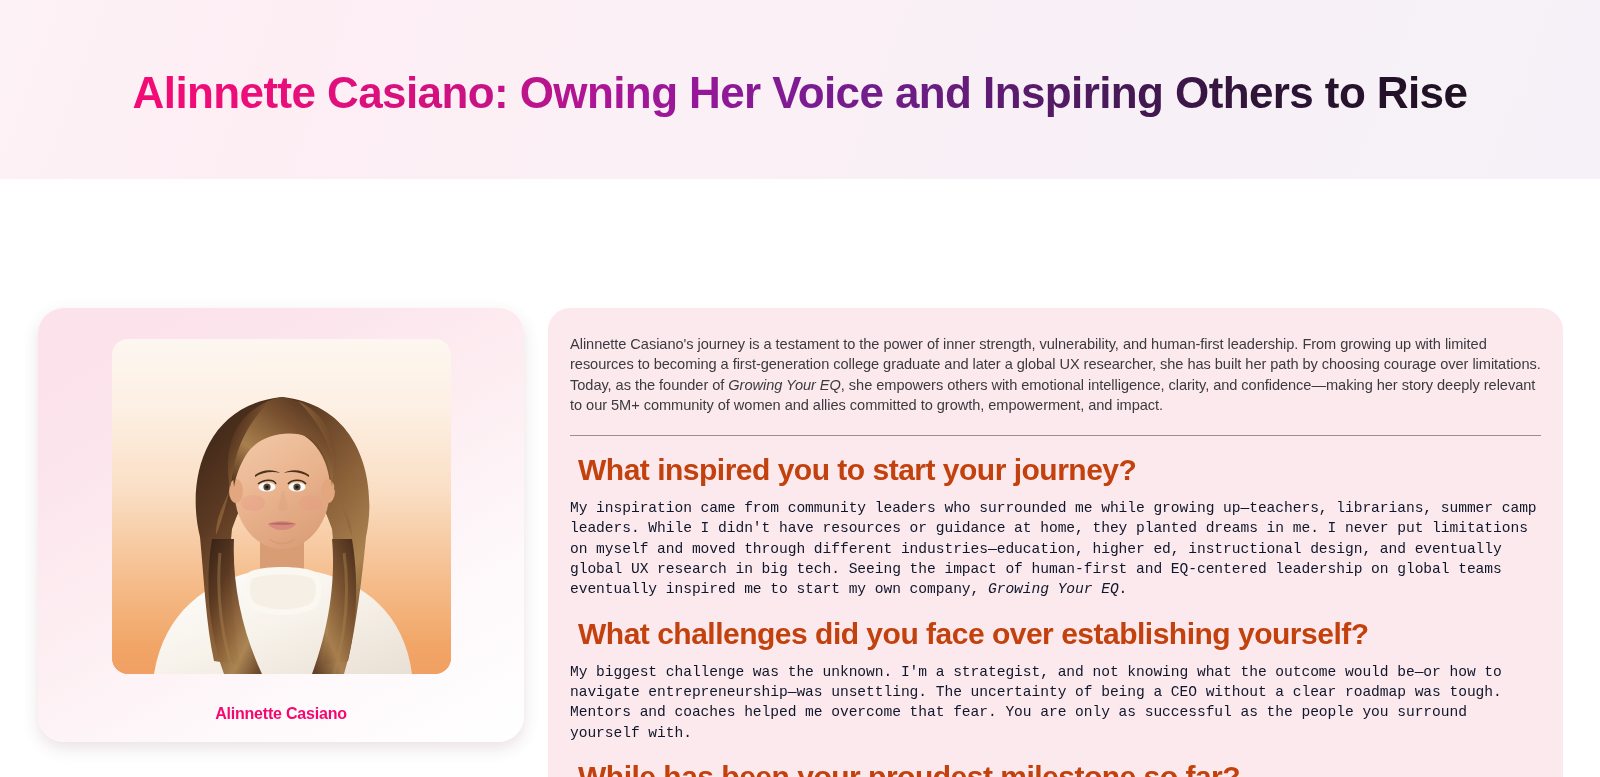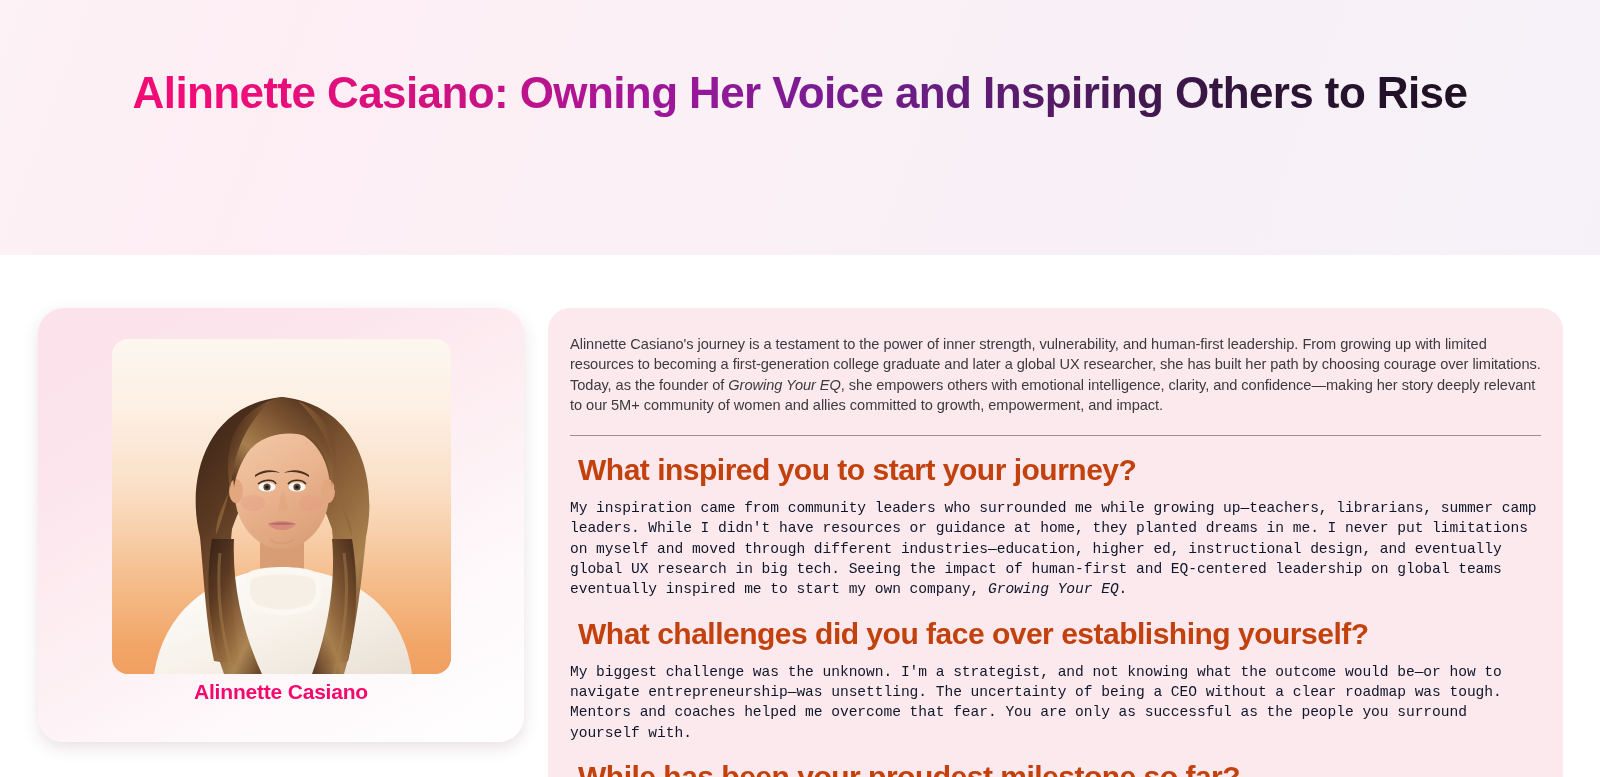--- a/index.html
+++ b/index.html
@@ -17,21 +17,21 @@
     width: 1600px;
     height: 777px;
     background: #ffffff;
   }
 
   
   .header-band {
     position: absolute;
     left: 0; top: 0;
     width: 1600px;
-    height: 255px;
+    height: 179px;
     background: linear-gradient(110deg,
                 #fdf2f6 0%,
                 #fdeef4 18%,
                 #fbf0f5 38%,
                 #f9f0f6 58%,
                 #f7f0f7 78%,
                 #f6f1f8 100%);
     overflow: hidden;
   }
 
@@ -106,24 +106,24 @@
                 #f5bd8a 74%,
                 #f2a668 92%,
                 #f0a062 100%);
   }
 
   .portrait-svg { display: block; width: 339px; height: 335px; }
 
   .profile-name {
     position: absolute;
     left: 0;
-    top: 372px;
+    top: 397px;
     width: 486px;
     text-align: center;
-    font-size: 21px;
+    font-size: 16px;
     font-weight: 800;
     color: #f5076f;
     letter-spacing: -0.2px;
   }
 
   
   .story-panel {
     position: absolute;
     left: 548px;
     top: 53px;

